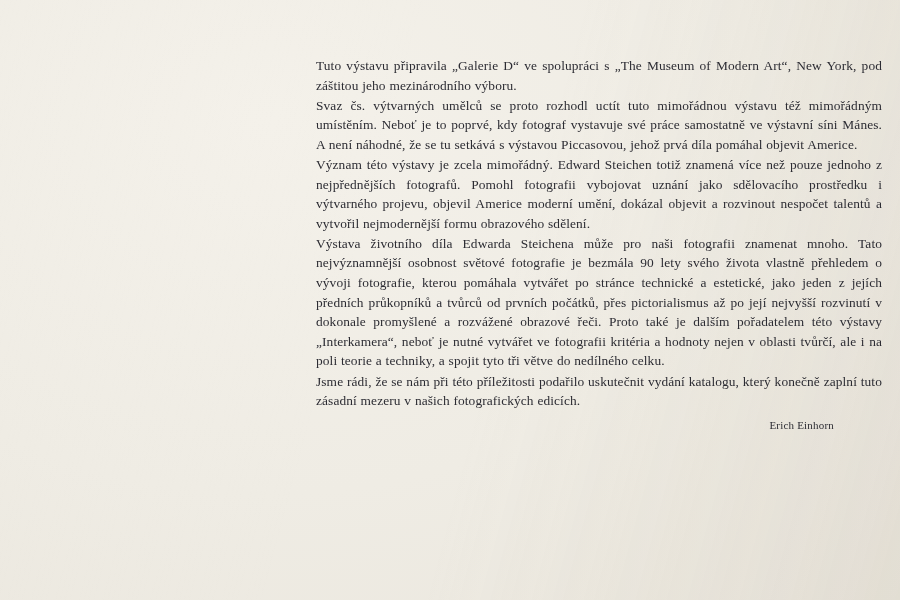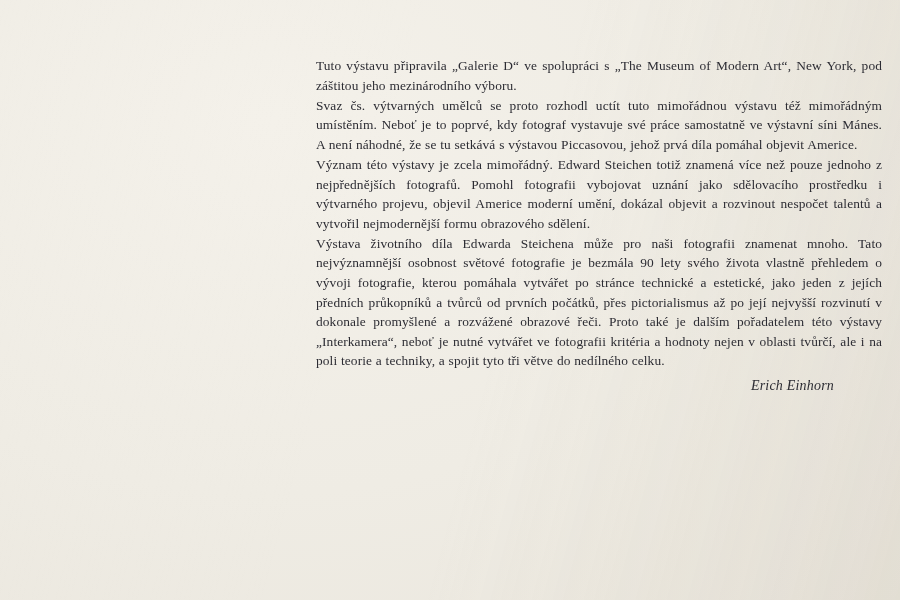--- a/index.html
+++ b/index.html
@@ -45,35 +45,35 @@
     text-justify: inter-word;
     letter-spacing: 0.1px;
     word-spacing: 0.3px;
     -webkit-font-smoothing: antialiased;
   }
   .para:last-child {
     margin-bottom: 0;
   }
   .signature {
     margin-top: 5px;
-    font-size: 14px;
+    font-size: 11px;
     line-height: 19.6px;
     color: #2c2c33;
-    font-style: italic;
     text-align: right;
     padding-right: 48px;
     letter-spacing: 0.2px;
   }
 </style>
 </head>
 <body>
 
 <div class="page">
   <div class="page-grain"></div>
 
   <div class="text-block">
     <p class="para">Tuto výstavu připravila „Galerie D“ ve spolupráci s „The Museum of Modern Art“, New York, pod záštitou jeho mezinárodního výboru.</p>
     <p class="para">Svaz čs. výtvarných umělců se proto rozhodl uctít tuto mimořádnou výstavu též mimořádným umístěním. Neboť je to poprvé, kdy fotograf vystavuje své práce samostatně ve výstavní síni Mánes. A není náhodné, že se tu setkává s výstavou Piccasovou, jehož prvá díla pomáhal objevit Americe.</p>
     <p class="para">Význam této výstavy je zcela mimořádný. Edward Steichen totiž znamená více než pouze jednoho z nejpřednějších fotografů. Pomohl fotografii vybojovat uznání jako sdělovacího prostředku i výtvarného projevu, objevil Americe moderní umění, dokázal objevit a rozvinout nespočet talentů a vytvořil nejmodernější formu obrazového sdělení.</p>
     <p class="para">Výstava životního díla Edwarda Steichena může pro naši fotografii znamenat mnoho. Tato nejvýznamnější osobnost světové fotografie je bezmála 90 lety svého života vlastně přehledem o vývoji fotografie, kterou pomáhala vytvářet po stránce technické a estetické, jako jeden z jejích předních průkopníků a tvůrců od prvních počátků, přes pictorialismus až po její nejvyšší rozvinutí v dokonale promyšlené a rozvážené obrazové řeči. Proto také je dalším pořadatelem této výstavy „Interkamera“, neboť je nutné vytvářet ve fotografii kritéria a hodnoty nejen v oblasti tvůrčí, ale i na poli teorie a techniky, a spojit tyto tři větve do nedílného celku.</p>
+    <p class="para">Jsme rádi, že se nám při této příležitosti podařilo uskutečnit vydání katalogu, který konečně zaplní tuto zásadní mezeru v našich fotografických edicích.</p>
     <div class="signature">Erich Einhorn</div>
   </div>
 </div>
 
 </body></html>

